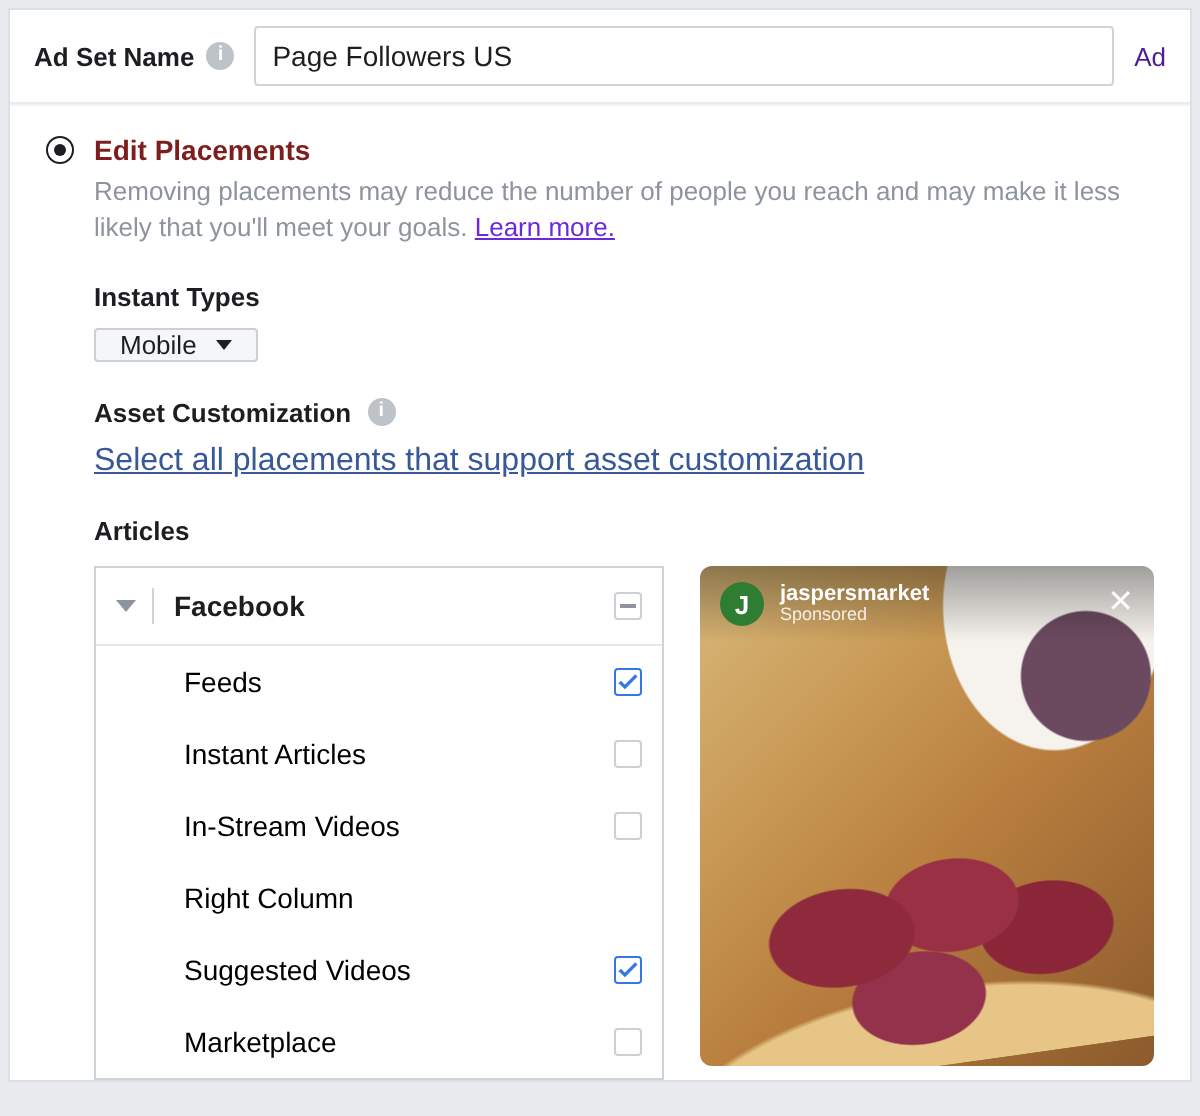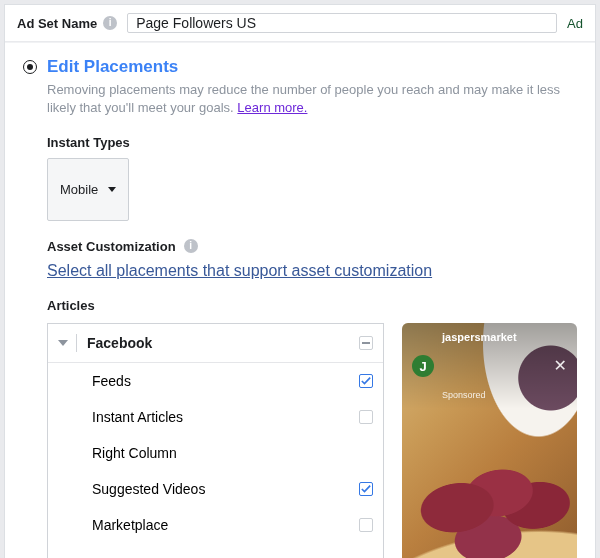--- a/index.html
+++ b/index.html
@@ -43,30 +43,30 @@
     display: inline-flex;
     align-items: center;
     justify-content: center;
     font-size: 10px;
     font-weight: bold;
     line-height: 1;
     cursor: default;
   }
   .adset-input {
     flex: 1;
-    height: 20px;
+    height: 30px;
     border: 1px solid #d0d3d8;
     border-radius: 2px;
     padding: 4px 8px;
     font-size: 14px;
     font-family: inherit;
     color:#1c1e21;
   }
   .adset-right-link {
-    color: #14532d;
+    color: #4c1d95;
     font-size: 13px;
     padding-left: 10px;
     white-space: nowrap;
   }
 
   
   .body-area {
     background:#fff;
     padding: 14px 18px 0 18px;
     border-top: 1px solid #f1f2f4;
@@ -79,54 +79,54 @@
   }
   .radio-dot{
     width:14px;height:14px;border-radius:50%;
     border:1px solid #1c1e21;
     display:inline-flex;align-items:center;justify-content:center;
   }
   .radio-dot::after{
     content:"";width:6px;height:6px;border-radius:50%;background:#1c1e21;
   }
   .heading-text{
-    font-weight:bold;font-size:17px;color:#3b82f6;
+    font-weight:bold;font-size:14px;color:#7f1d1d;
   }
   .desc {
     color:#8d949e;
     font-size:13px;
     line-height:1.4;
     margin: 4px 0 6px 24px;
   }
   .learn-link{color:#6d28d9;}
 
   .sub{margin-left:24px;}
   .label-strong{font-weight:bold;color:#1c1e21;font-size:13px;margin-top:18px;margin-bottom:8px;}
   .label-flex{display:flex;align-items:flex-start;gap:8px;}
 
   .dropdown-btn{
     display:inline-flex;align-items:center;gap:10px;
     background:#f5f6f7;
     border:1px solid #ccd0d5;
     border-radius:2px;
-    padding:23px 12px;
+    padding:0 12px;
     font-size:13px;color:#1c1e21;
     cursor:pointer;
   }
   .caret-down{
     width:0;height:0;border-left:4px solid transparent;border-right:4px solid transparent;
     border-top:5px solid #1c1e21;
   }
 
   .asset-link{color:#385898;font-size:16px;display:block;margin-top:6px;}
 
   
   .platforms-wrap{display:flex;gap:18px;margin-top:10px;}
   .platform-box{
-    width:337px;
+    width:285px;
     border:1px solid #d0d3d8;
     background:#fff;
   }
   .platform-header{
     display:flex;align-items:center;
     padding:10px 10px;
     border-bottom:1px solid #e5e6e9;
   }
   .tri-down{
     width:0;height:0;border-left:5px solid transparent;border-right:5px solid transparent;
@@ -185,21 +185,21 @@
     padding:8px 10px;
     background:linear-gradient(rgba(0,0,0,0.35),rgba(0,0,0,0));
     z-index:2;
   }
   .brand-dot{
     width:22px;height:22px;border-radius:50%;background:#2e7d32;
     display:flex;align-items:center;justify-content:center;color:#fff;font-size:13px;font-weight:bold;
   }
   .brand-col{display:flex;flex-direction:column;line-height:1.1;}
   .brand-name{color:#fff;font-size:11px;font-weight:bold;}
-  .sponsored{color:rgba(255,255,255,0.85);font-size:9px;margin-top:48px;}
+  .sponsored{color:rgba(255,255,255,0.85);font-size:9px;}
   .close-x{margin-left:auto;color:rgba(255,255,255,0.9);font-size:16px;line-height:1;cursor:pointer;}
 </style>
 </head>
 <body>
 
 <div class="panel">
 
   <div class="adset-row">
     <div class="adset-label">
       <span>Ad Set Name</span>
@@ -245,20 +245,24 @@
               <div class="placement-row">
                 <span class="placement-label">Feeds</span>
                 <span class="checkbox checked">
                   <svg viewBox="0 0 12 12">
                     <path d="M1 6 L4.2 9 L11 2" stroke="#3578e5" stroke-width="2" fill="none"></path>
                   </svg>
                 </span>
               </div>
               <div class="placement-row">
                 <span class="placement-label">Instant Articles</span>
+                <span class="checkbox"></span>
+              </div>
+              <div class="placement-row">
+                <span class="placement-label">In-Stream Videos</span>
                 <span class="checkbox"></span>
               </div>
               <div class="placement-row">
                 <span class="placement-label">Right Column</span>
               </div>
               <div class="placement-row">
                 <span class="placement-label">Suggested Videos</span>
                 <span class="checkbox checked">
                   <svg viewBox="0 0 12 12">
                     <path d="M1 6 L4.2 9 L11 2" stroke="#3578e5" stroke-width="2" fill="none"></path>

